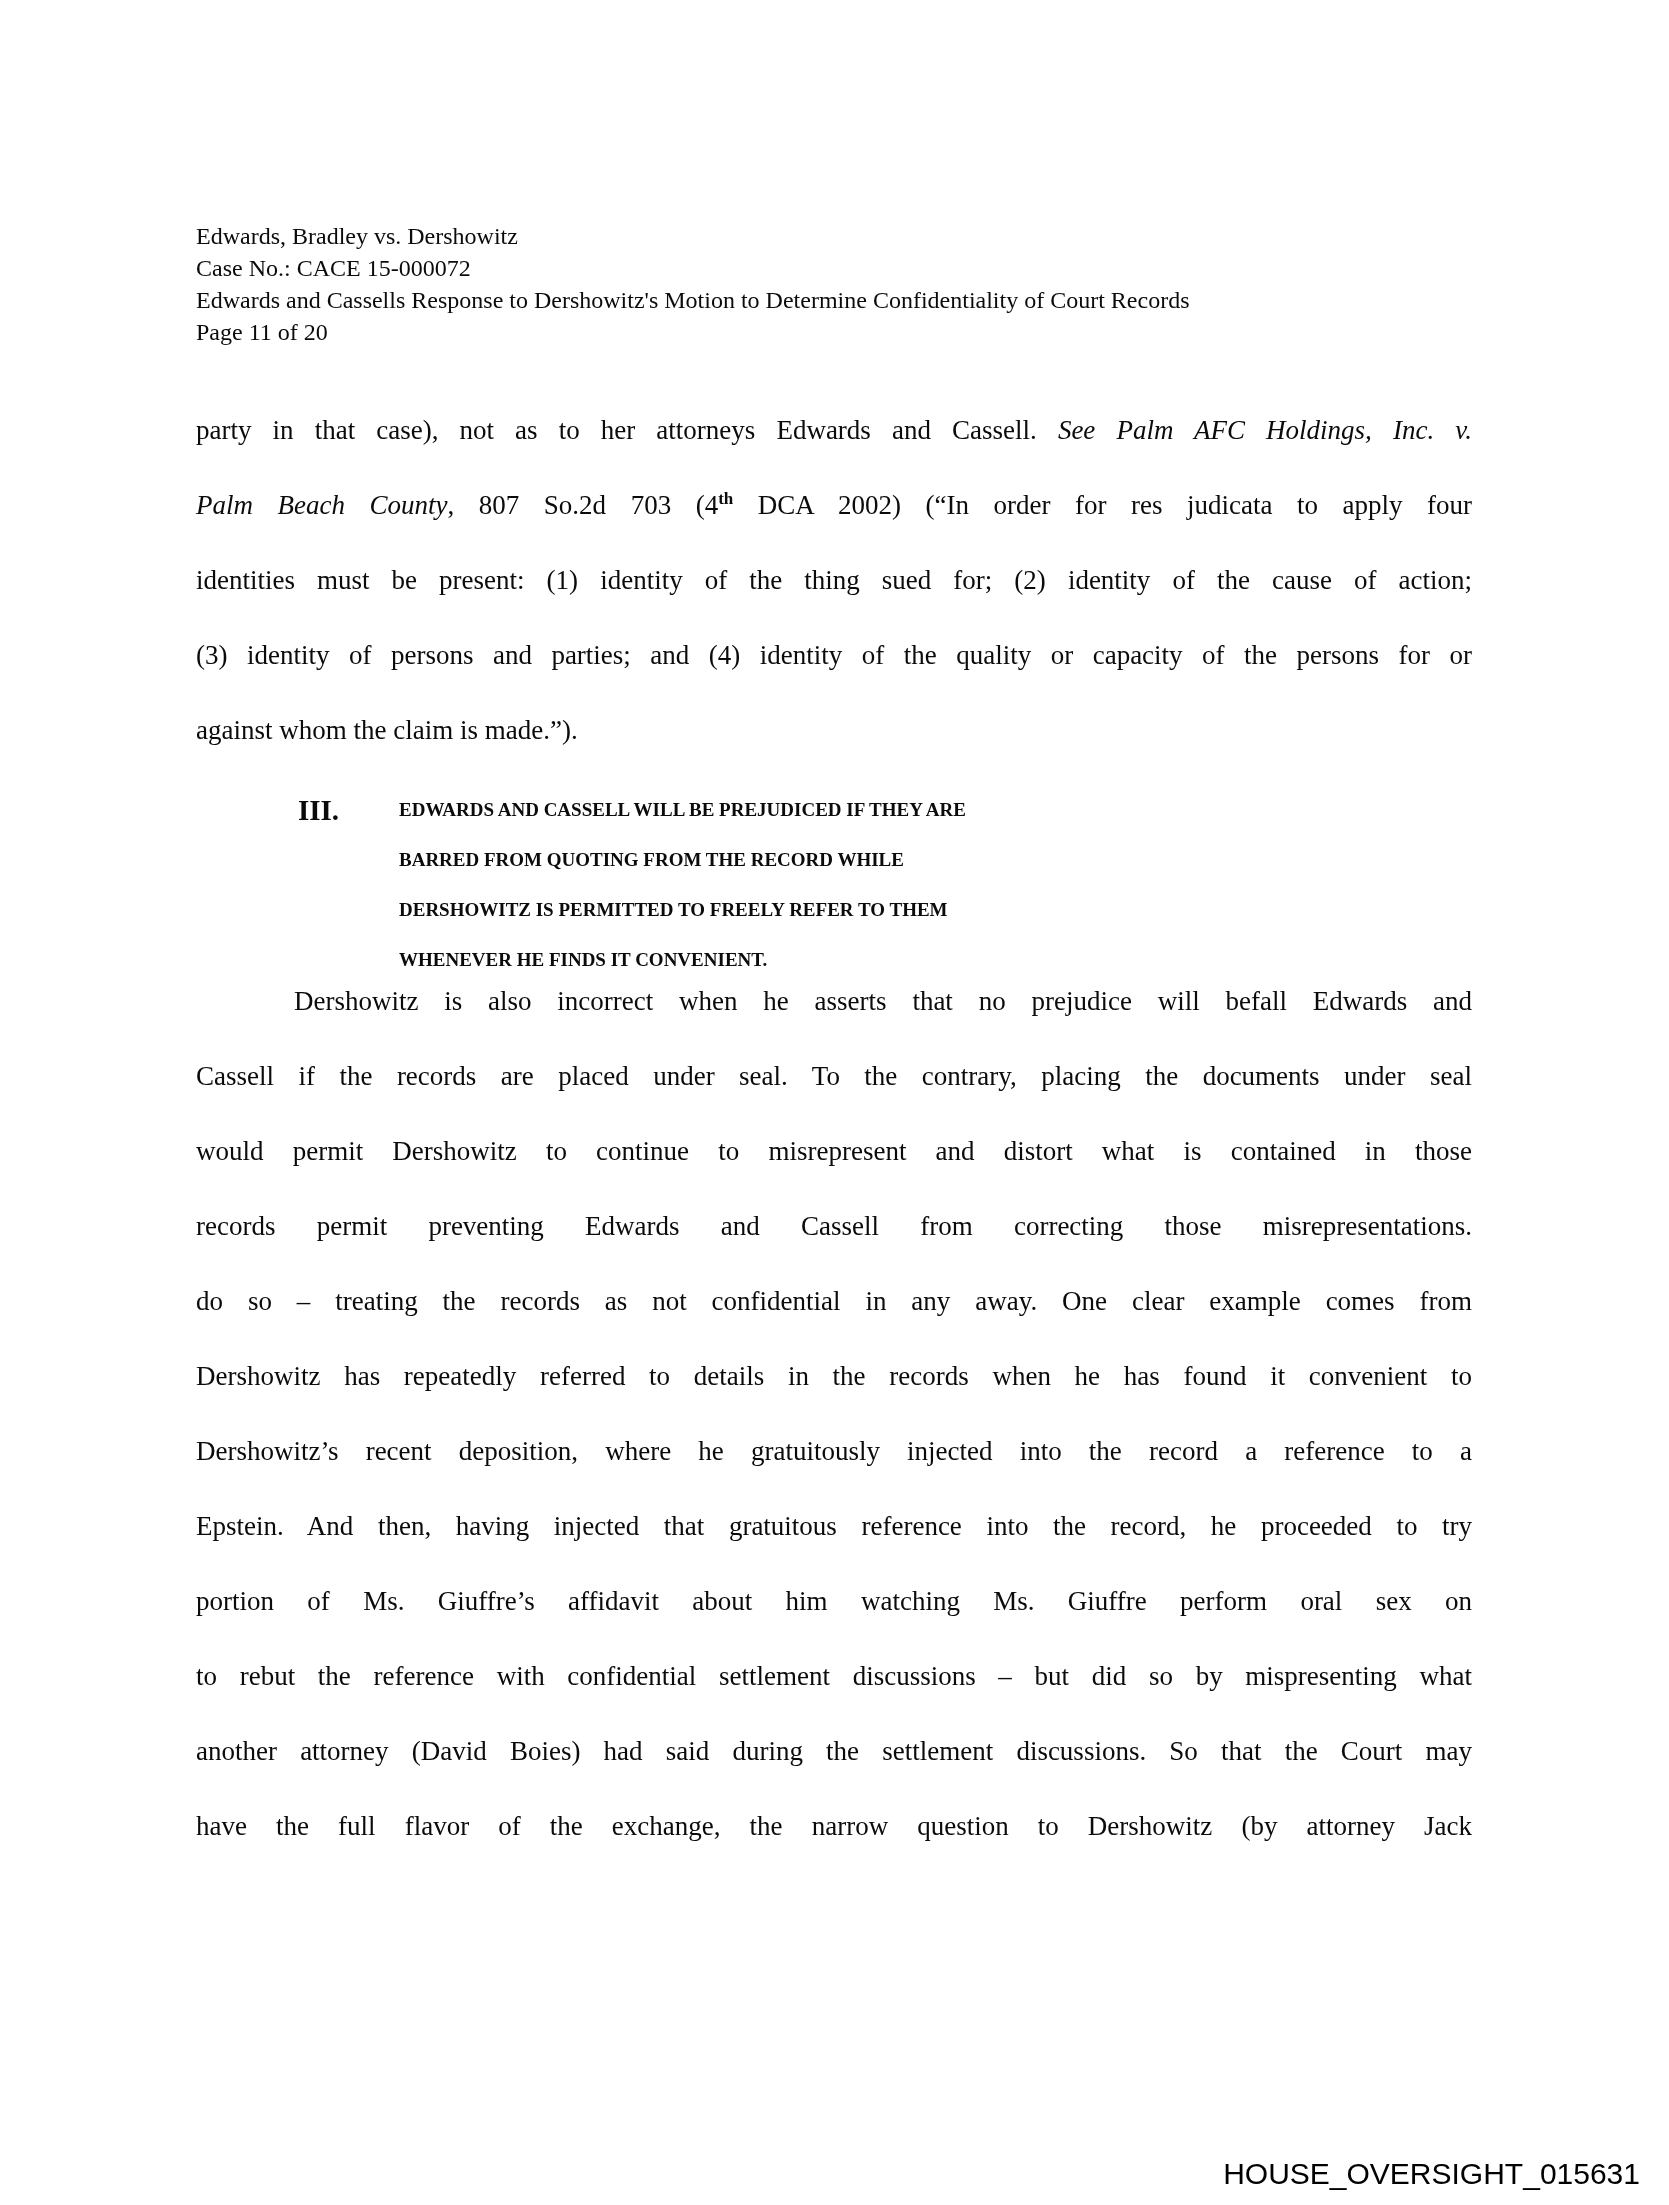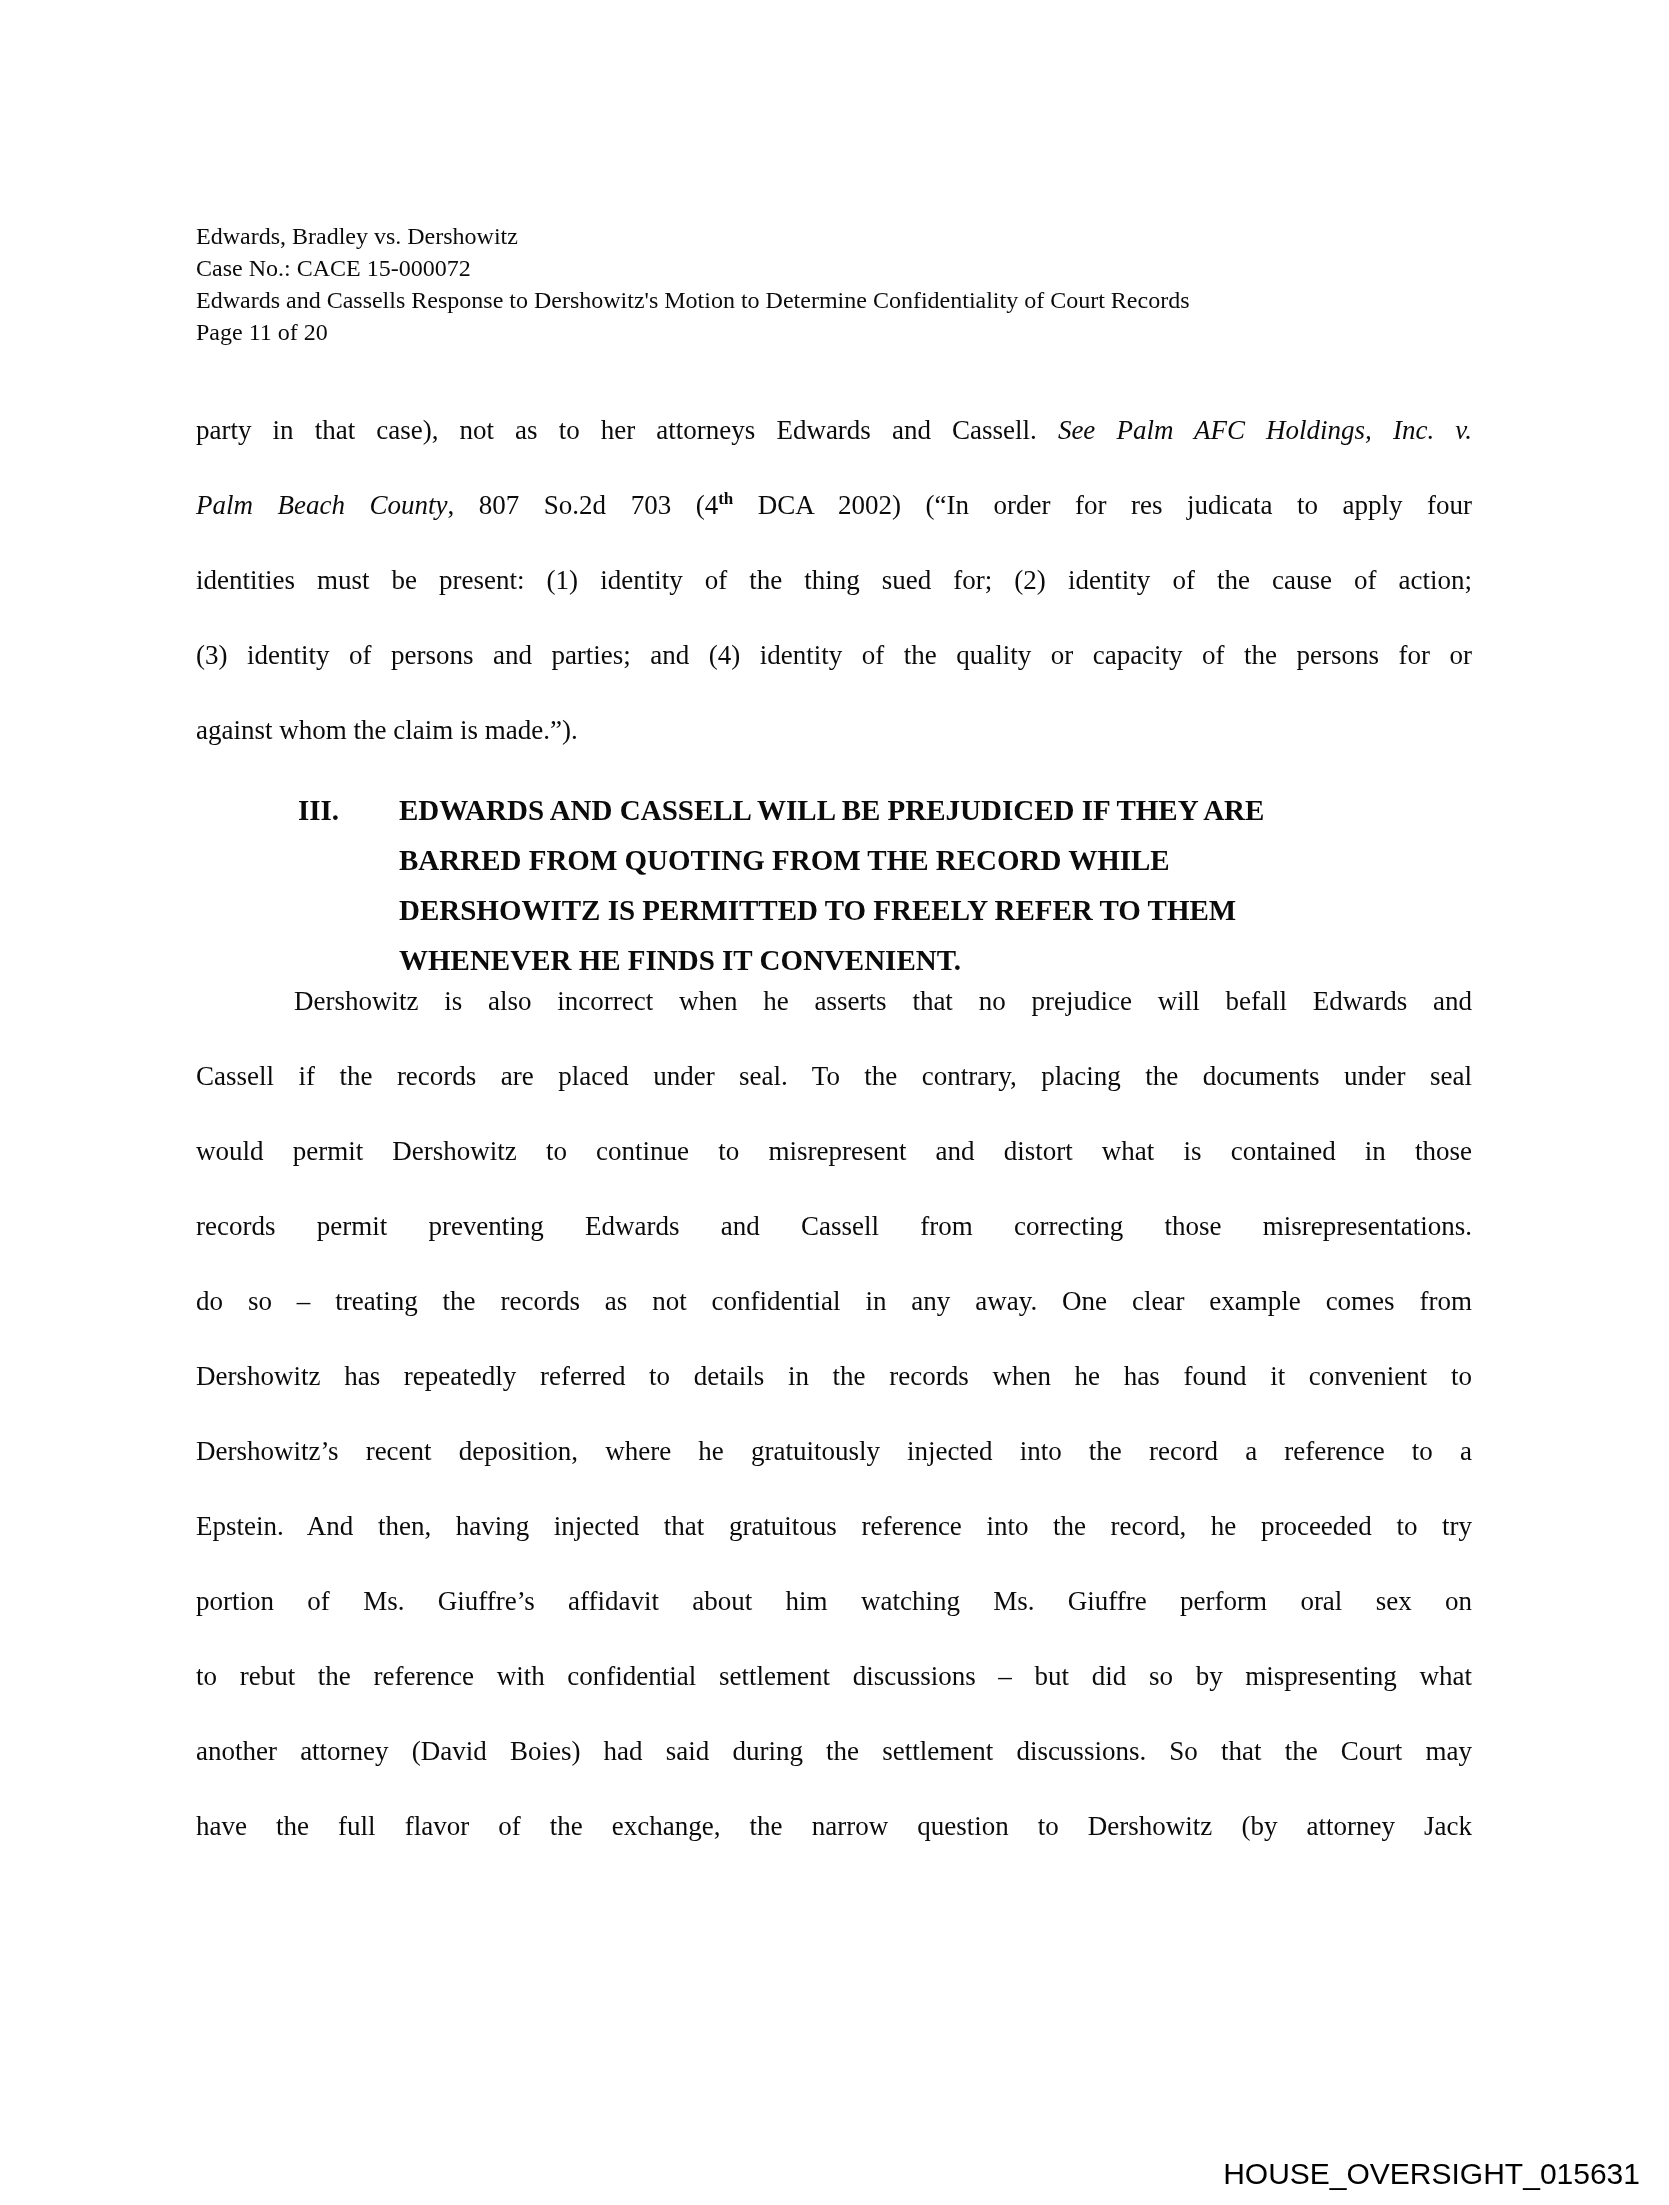--- a/index.html
+++ b/index.html
@@ -50,21 +50,21 @@
     font-size: 29px;
     line-height: 50px;
     font-weight: bold;
     text-align: center;
   }
   .heading-text {
     position: absolute;
     left: 399px;
     top: 785px;
     width: 1034px;
-    font-size: 29px;
+    font-size: 19px;
     line-height: 50px;
     font-weight: bold;
   }
   sup.ord {
     font-size: 17px;
     vertical-align: super;
     line-height: 0;
     font-weight: bold;
   }
   .bates-footer {

